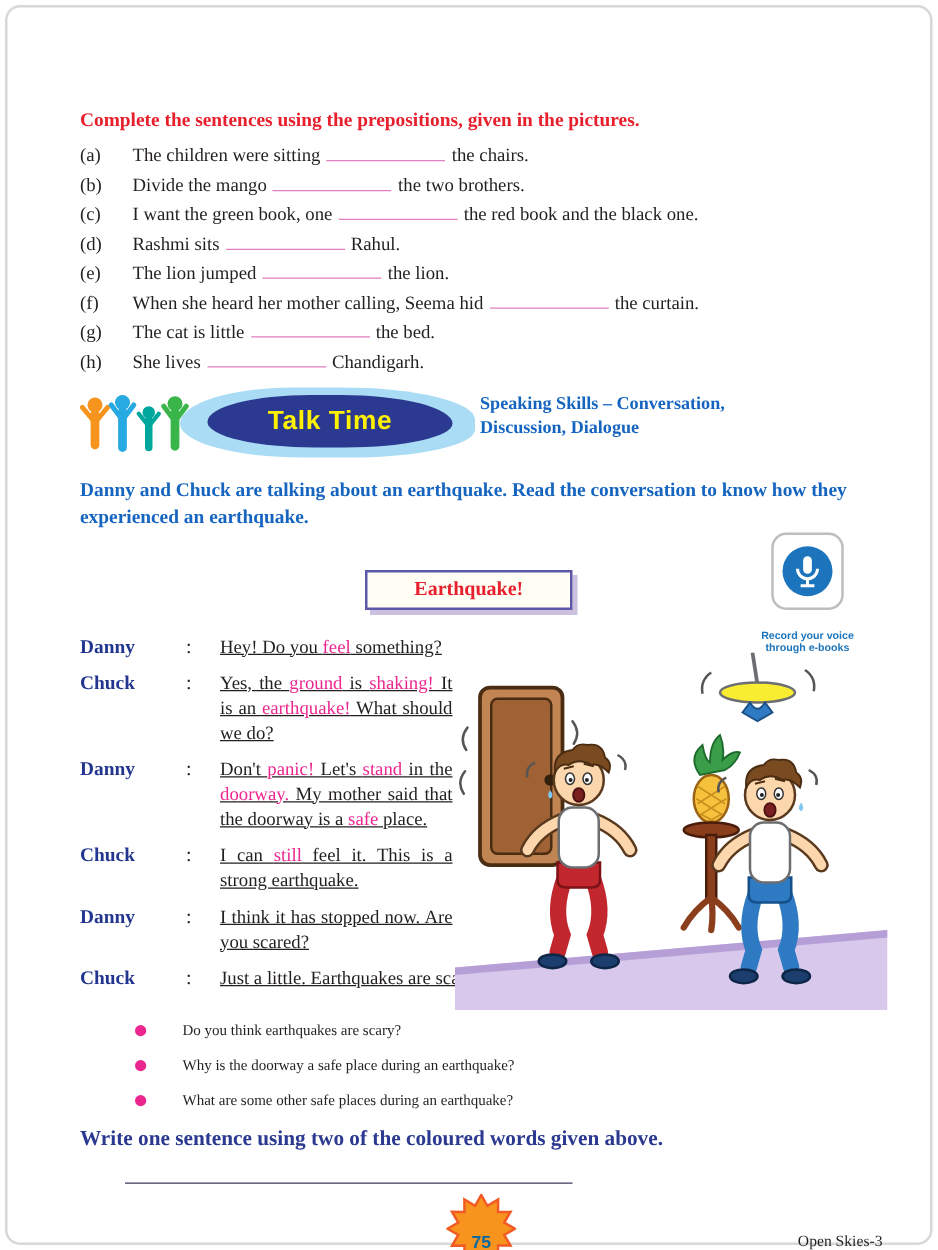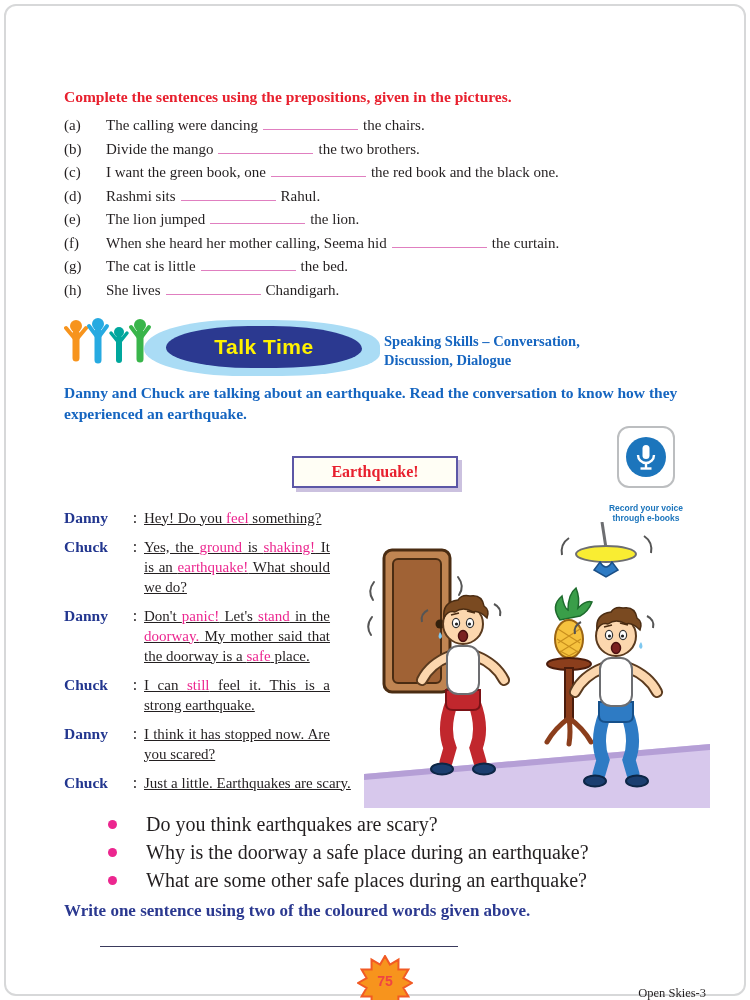--- a/index.html
+++ b/index.html
@@ -10,21 +10,21 @@
   .page-frame{position:absolute;inset:4px;border:2px solid #d7d8d9;border-radius:12px;pointer-events:none;}
   .content{position:absolute;left:64px;right:44px;top:0;}
 
   
   .ex-heading{margin:88px 0 8px 0;font-size:15.5px;font-weight:bold;color:#e8202e;}
   .ex-item{display:flex;line-height:23.5px;font-size:15px;}
   .ex-label{width:42px;flex:none;}
   .blank{display:inline-block;width:95px;border-bottom:1.6px solid #e07fc0;height:13px;margin:0 5px;vertical-align:baseline;}
 
   
-  .talktime-row{display:flex;align-items:flex-end;margin-top:12px;height:56px;}
+  .talktime-row{display:flex;align-items:flex-start;margin-top:12px;height:56px;}
   .people-icon{width:92px;height:54px;flex:none;}
   .badge-wrap{position:relative;width:208px;height:46px;margin-left:4px;flex:none;}
   .badge-cloud{position:absolute;inset:-4px -12px -6px -16px;background:#aadcf5;
     border-radius:46% 54% 50% 50% / 62% 55% 48% 58%;}
   .badge-pill{position:absolute;inset:2px 6px;background:#2b3990;
     border-radius:48% 52% 50% 50% / 58% 62% 52% 55%;
     display:flex;align-items:center;justify-content:center;
     color:#fff200;font-family:"Liberation Sans",sans-serif;font-weight:bold;font-size:21px;letter-spacing:.5px;}
   .skills{margin-left:16px;color:#1565c0;font-weight:bold;font-size:14.5px;line-height:19px;}
 
@@ -35,55 +35,55 @@
   .eq-box{position:absolute;left:228px;top:16px;width:162px;padding:5px 0;text-align:center;
     background:#fffef5;border:2px solid #5c57a6;box-shadow:4px 4px 0 rgba(151,132,192,.5);
     color:#e8202e;font-weight:bold;font-size:16px;}
   .record{position:absolute;right:14px;top:-14px;width:92px;text-align:center;}
   .record-btn{width:54px;height:58px;border:2px solid #bcbec0;border-radius:12px;margin:0 auto;
     display:flex;align-items:center;justify-content:center;background:#fff;cursor:pointer;}
   .record-text{font-family:"Liberation Sans",sans-serif;font-size:8.5px;font-weight:bold;color:#1c75bc;line-height:10px;margin-top:15px;}
 
   
   .convo{position:relative;margin-top:4px;min-height:306px;}
-  .dlg-row{display:flex;margin-bottom:9px;}
+  .dlg-row{display:flex;margin-bottom:9px;gap:16px;}
   .speaker{width:62px;flex:none;font-weight:bold;color:#22368f;font-size:15.5px;line-height:20px;}
   .colon{width:18px;flex:none;text-align:center;line-height:20px;}
   .dlg-text{width:186px;text-align:justify;line-height:20px;font-size:15px;margin:0;text-decoration:underline;}
   .dlg-text .hl{color:#ec268f;}
   .dlg-row.wide .dlg-text{width:440px;text-align:left;}
   .illustration{position:absolute;left:300px;top:14px;width:346px;height:286px;}
 
   
-  .q-row{display:flex;align-items:flex-start;margin-bottom:7px;padding-left:44px;font-size:20px;line-height:21px;}
+  .q-row{display:flex;align-items:flex-start;margin-bottom:7px;padding-left:44px;font-size:12px;line-height:21px;}
   .q-bullet{width:9px;height:9px;border-radius:50%;background:#ec268f;margin:6px 29px 0 0;flex:none;}
 
   .write-prompt{margin-top:10px;color:#2b3990;font-weight:bold;font-size:17px;}
   .answer-line{margin:24px 0 0 36px;width:358px;border-bottom:1.6px solid #3a3a5c;height:1px;}
 
   
   .footer{position:relative;height:64px;margin-top:6px;}
   .star-badge{position:absolute;left:50%;transform:translateX(-50%);top:2px;width:56px;height:56px;}
-  .star-num{position:absolute;left:50%;transform:translateX(-50%);top:20px;width:56px;text-align:center;
-    font-family:"Liberation Sans",sans-serif;font-weight:bold;font-size:14px;color:#ef4444;}
+  .star-num{position:absolute;left:50%;transform:translateX(-50%);top:32px;width:56px;text-align:center;
+    font-family:"Liberation Sans",sans-serif;font-weight:bold;font-size:14px;color:#0369a1;}
   .book-label{position:absolute;right:0;bottom:16px;font-size:12.5px;color:#231f20;}
 </style>
 </head>
 <body>
 
 <div class="page-frame"></div>
 
 <div class="content">
 
   <h2 class="ex-heading">Complete the sentences using the prepositions, given in the pictures.</h2>
 
   <div>
     <div class="ex-item">
       <span class="ex-label">(a)</span>
-      <span><span>The calling were dancing</span><span class="blank"></span><span>the chairs.</span></span>
+      <span><span>The children were sitting</span><span class="blank"></span><span>the chairs.</span></span>
     </div>
     <div class="ex-item">
       <span class="ex-label">(b)</span>
       <span><span>Divide the mango</span><span class="blank"></span><span>the two brothers.</span></span>
     </div>
     <div class="ex-item">
       <span class="ex-label">(c)</span>
       <span><span>I want the green book, one</span><span class="blank"></span><span>the red book and the black one.</span></span>
     </div>
     <div class="ex-item">

